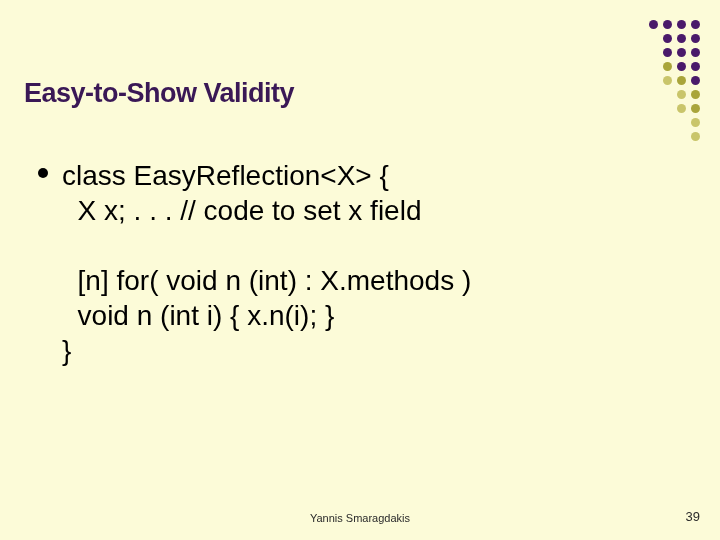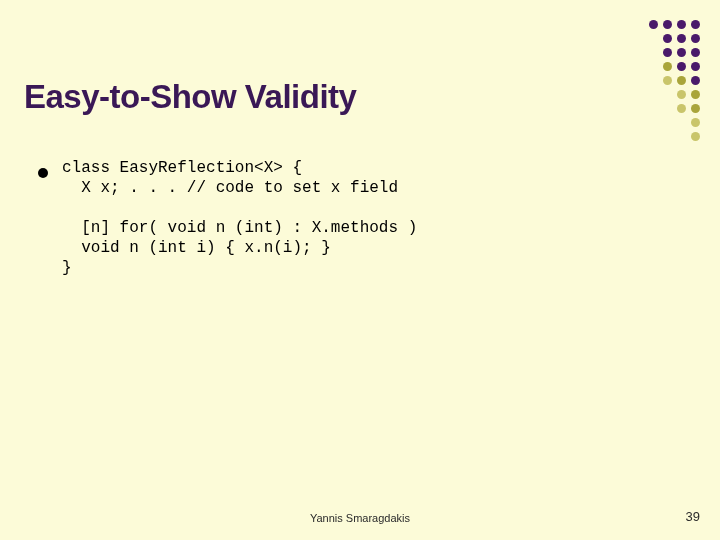--- a/index.html
+++ b/index.html
@@ -11,21 +11,21 @@
   }
   body {
     background: #fcfbd8;
     font-family: Arial, Helvetica, sans-serif;
     position: relative;
   }
   .title {
     position: absolute;
     top: 78px;
     left: 24px;
-    font-size: 33px;
+    font-size: 27px;
     font-weight: bold;
     color: #3a1856;
     letter-spacing: -0.5px;
   }
   .body {
     position: absolute;
     top: 158px;
     left: 38px;
     right: 30px;
   }
@@ -36,22 +36,22 @@
   .bullet {
     width: 10px;
     height: 10px;
     background: #000;
     border-radius: 50%;
     margin-top: 10px;
     margin-right: 14px;
     flex-shrink: 0;
   }
   .code {
-    font-family: Liberation Mono, monospace;
-    font-size: 16px;
+    font-family: Liberation Sans, sans-serif;
+    font-size: 28px;
     color: #000;
     line-height: 1.25;
     white-space: pre;
   }
   .footer-author {
     position: absolute;
     bottom: 16px;
     left: 0;
     right: 0;
     text-align: center;

